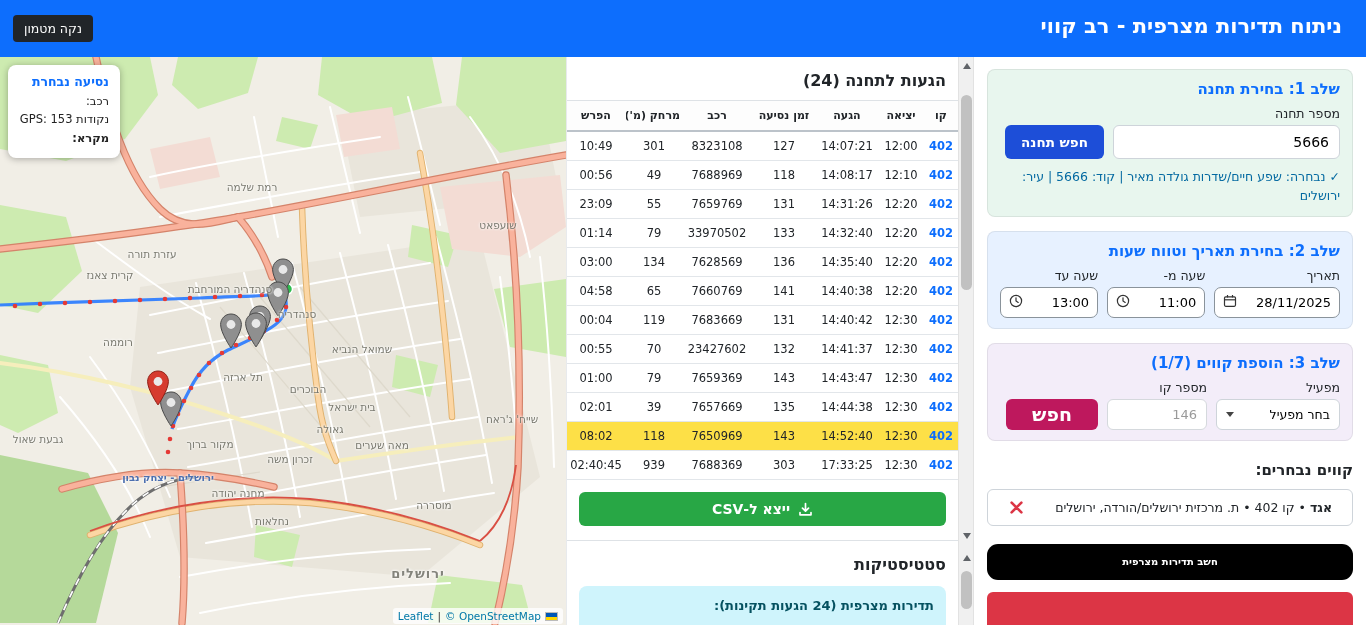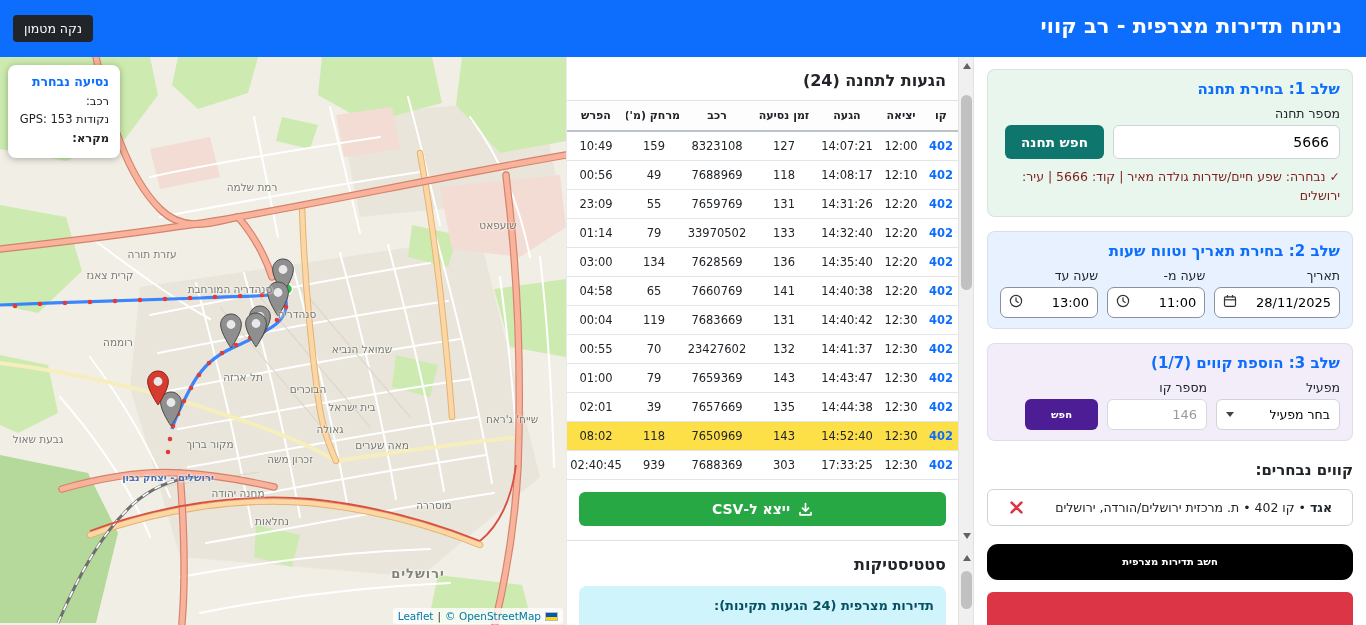--- a/index.html
+++ b/index.html
@@ -46,37 +46,37 @@
   
   .card { border-radius:8px; padding:10px 12px; margin-bottom:14px; border:1px solid rgba(0,0,0,.07); }
   .card.step1 { background:#e8f6ee;padding-left:17px; }
   .card.step2 { background:#e7f1ff; }
   .card.step3 { background:#f3edf9; }
   .card-title { color:#0d6efd; font-weight:bold; font-size:15px; margin-bottom:8px; }
   .field-label { font-size:12.5px; color:#212529; margin-bottom:4px; }
   .row { display:flex; gap:9px; align-items:flex-end; }
   .station-input { flex:1; height:34px; border:1px solid #ced4da; border-radius:6px; padding:0 10px;
     font-size:14px; font-family:inherit; text-align:right; direction:ltr; text-align:right; }
-  .green-btn { height:34px; background:#0f766e; color:#fff; border:none; border-radius:6px; padding:0 16px;
+  .green-btn { height:34px; background:#1d4ed8; color:#fff; border:none; border-radius:6px; padding:0 16px;
     font-size:13.5px; font-weight:bold; cursor:pointer; font-family:inherit; white-space:nowrap; }
-  .success-text { color:#7f1d1d; font-size:12.5px; margin-top:9px; line-height:1.5; }
+  .success-text { color:#0369a1; font-size:12.5px; margin-top:9px; line-height:1.5; }
 
   .fgroup { display:flex; flex-direction:column; }
   .fgroup.date { width:132px; } .fgroup.time { width:103px; } .fgroup.op { width:124px; } .fgroup.lineno { width:100px; }
   .pill { height:31px; background:#fff; border:1px solid #8a939b; border-radius:7px; display:flex;
     direction:ltr; align-items:center; justify-content:space-between; padding:0 8px; font-size:13px; cursor:pointer; }
   .pill .val { direction:ltr; }
   .select-box { height:31px; background:#fff; border:1px solid #ced4da; border-radius:6px; display:flex;
     direction:ltr; align-items:center; justify-content:space-between; padding:0 9px; font-size:12.5px; cursor:pointer; }
   .chev { width:0; height:0; border-left:4px solid transparent; border-right:4px solid transparent;
     border-top:5px solid #444; }
   .line-input { height:31px; border:1px solid #d5d9dd; border-radius:6px; padding:0 9px; font-size:13px;
     color:#9a9a9a; font-family:inherit; text-align:right; background:#fff; width:100%; }
-  .disabled-btn { height:31px; background:#4c1d95; color:#fff; border:none; border-radius:6px; padding:0 26px;
-    font-size:10px; font-weight:bold; font-family:inherit; cursor:default;margin-top:12px; }
+  .disabled-btn { height:31px; background:#be185d; color:#fff; border:none; border-radius:6px; padding:0 26px;
+    font-size:19px; font-weight:bold; font-family:inherit; cursor:default;margin-top:12px; }
 
   .sel-title { font-size:15px; font-weight:bold; color:#212529; margin:20px 0 10px; }
   .sel-line { border:1px solid #ced4da; border-radius:6px; padding:10px 20px; display:flex; align-items:center;
     justify-content:space-between; background:#fff; }
   .sel-text { font-size:12.5px; color:#212529; }
   .xbtn { cursor:pointer; display:flex; align-items:center; padding:0 2px; }
   .calc-btn { margin-top:18px; width:100%; height:36px; background:#000000; color:#fff; border:none;
     border-radius:11px; font-size:10px; font-weight:bold; cursor:pointer; font-family:inherit; }
   .danger-btn { margin-top:12px; width:100%; height:38px; background:#dc3545; color:#fff; border:none;
     border-radius:6px; cursor:pointer; font-family:inherit; }
@@ -235,21 +235,21 @@
             <th>הפרש</th>
           </tr>
         </thead>
       <tbody>
           <tr>
             <td class="line">402</td>
             <td>12:00</td>
             <td>14:07:21</td>
             <td>127</td>
             <td>8323108</td>
-            <td>159</td>
+            <td>301</td>
             <td>10:49</td>
           </tr>
           <tr>
             <td class="line">402</td>
             <td>12:10</td>
             <td>14:08:17</td>
             <td>118</td>
             <td>7688969</td>
             <td>49</td>
             <td>00:56</td>

